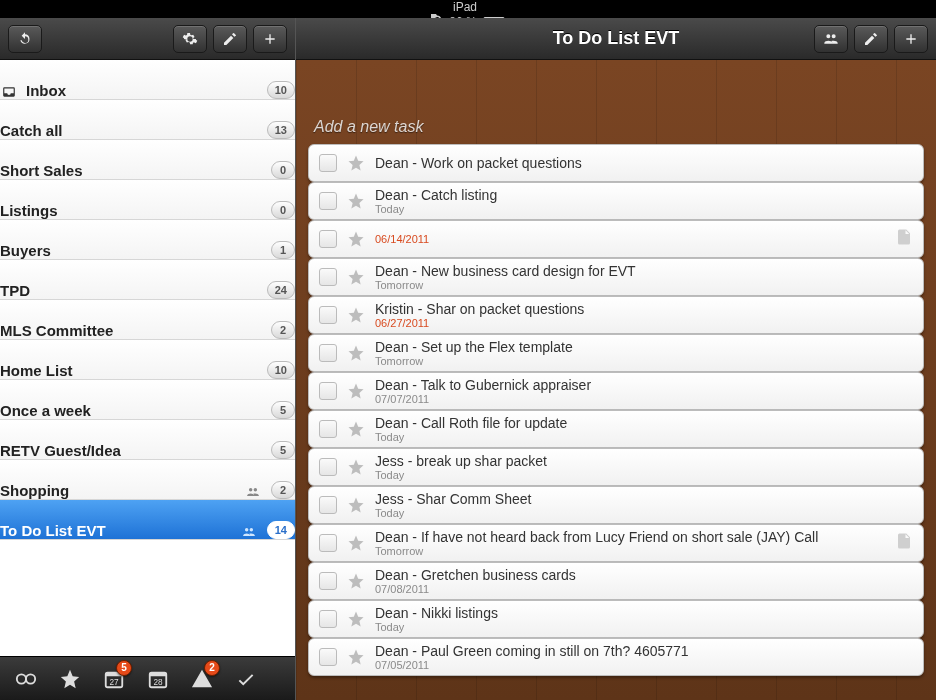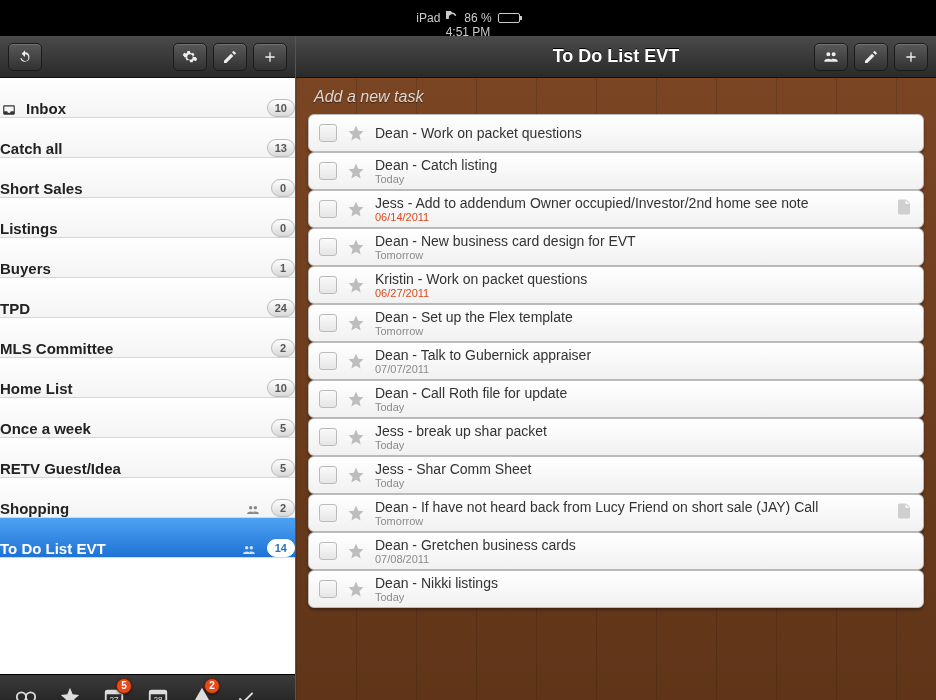--- a/index.html
+++ b/index.html
@@ -1,21 +1,21 @@
 <!DOCTYPE html>
 <html><head>
 <meta charset="utf-8">
 <style>
 * { margin: 0; padding: 0; box-sizing: border-box; font-family: "Helvetica Neue", Helvetica, Arial, sans-serif; }
 html, body { width: 936px; height: 700px; overflow: hidden; background: #000; }
 
 
 .statusbar {
-  height: 36px; background: #000; color: #ccc; font-size: 12px;
-  display: flex; align-items: center; padding: 0 8px; justify-content: center;
+  height: 18px; background: #000; color: #ccc; font-size: 12px;
+  display: flex; align-items: center; padding: 0 8px; justify-content: space-between; flex-direction: column;
 }
 .statusbar .sb-left, .statusbar .sb-right { display: flex; align-items: center; gap: 6px; }
 .statusbar .sb-center { position: absolute; left: 50%; transform: translateX(-50%); margin-top: 28px; }
 .wifi { display: inline-block; }
 .battery { display: inline-flex; align-items: center; gap: 3px; }
 .battery-shell { width: 22px; height: 10px; border: 1px solid #ccc; border-radius: 2px; position: relative; }
 .battery-shell::after { content:""; position:absolute; right:-3px; top:2px; width:2px; height:4px; background:#ccc; }
 .battery-fill { background:#ccc; height:100%; width:86%; }
 
 
@@ -87,20 +87,21 @@
 .wood {
   flex:1; overflow:hidden; padding: 8px 12px 0 12px;
   background:
     repeating-linear-gradient(90deg, rgba(0,0,0,.12) 0 1px, transparent 1px 60px),
     linear-gradient(#7a4523,#5e3418);
 }
 .add-task {
   height: 28px; display:flex; align-items:center; padding: 0 6px 6px 6px;
   color: rgba(255,255,255,.8); font-size: 16px; font-style: italic;
   text-shadow: 0 1px 1px rgba(0,0,0,.5);
+  margin-top: 48px;
 }
 .tasks { display:flex; flex-direction:column; }
 .task {
   background: linear-gradient(#ffffff,#f1f1f1);
   border:1px solid #bcbcbc; border-radius:6px;
   box-shadow: 0 2px 3px rgba(0,0,0,.35);
   display:flex; align-items:center; padding: 4px 10px; gap:10px; min-height:38px;
 }
 .checkbox {
   width:18px; height:18px; border:1px solid #bbb; border-radius:3px;
@@ -322,21 +323,20 @@
             </div>
           </div>
           <div class="task">
             <div class="checkbox"></div>
             <div class="star">
               <svg viewBox="0 0 24 24">
                 <path fill="currentColor" d="M12 2l2.9 6.9L22 9.8l-5.5 4.9L18.2 22 12 18.3 5.8 22l1.7-7.3L2 9.8l7.1-.9z"></path>
               </svg>
             </div>
             <div class="task-body">
-              <div class="task-title">Jess - Add to addendum Owner occupied/Investor/2nd home see note</div>
               <div class="task-date overdue">06/14/2011</div>
             </div>
             <div class="note-icon"><svg viewBox="0 0 24 24">
                 <path fill="currentColor" d="M6 2h9l5 5v13a2 2 0 01-2 2H6a2 2 0 01-2-2V4a2 2 0 012-2zm8 1v5h5"></path>
               </svg></div>
           </div>
           <div class="task">
             <div class="checkbox"></div>
             <div class="star">
               <svg viewBox="0 0 24 24">
@@ -349,21 +349,21 @@
             </div>
           </div>
           <div class="task">
             <div class="checkbox"></div>
             <div class="star">
               <svg viewBox="0 0 24 24">
                 <path fill="currentColor" d="M12 2l2.9 6.9L22 9.8l-5.5 4.9L18.2 22 12 18.3 5.8 22l1.7-7.3L2 9.8l7.1-.9z"></path>
               </svg>
             </div>
             <div class="task-body">
-              <div class="task-title">Kristin - Work on packet questions</div>
+              <div class="task-title">Kristin - Shar on packet questions</div>
               <div class="task-date overdue">06/27/2011</div>
             </div>
           </div>
           <div class="task">
             <div class="checkbox"></div>
             <div class="star">
               <svg viewBox="0 0 24 24">
                 <path fill="currentColor" d="M12 2l2.9 6.9L22 9.8l-5.5 4.9L18.2 22 12 18.3 5.8 22l1.7-7.3L2 9.8l7.1-.9z"></path>
               </svg>
             </div>
@@ -452,16 +452,28 @@
             <div class="star">
               <svg viewBox="0 0 24 24">
                 <path fill="currentColor" d="M12 2l2.9 6.9L22 9.8l-5.5 4.9L18.2 22 12 18.3 5.8 22l1.7-7.3L2 9.8l7.1-.9z"></path>
               </svg>
             </div>
             <div class="task-body">
               <div class="task-title">Dean - Nikki listings</div>
               <div class="task-date">Today</div>
             </div>
           </div>
+          <div class="task">
+            <div class="checkbox"></div>
+            <div class="star">
+              <svg viewBox="0 0 24 24">
+                <path fill="currentColor" d="M12 2l2.9 6.9L22 9.8l-5.5 4.9L18.2 22 12 18.3 5.8 22l1.7-7.3L2 9.8l7.1-.9z"></path>
+              </svg>
+            </div>
+            <div class="task-body">
+              <div class="task-title">Dean - Paul Green coming in still on 7th? 4605771</div>
+              <div class="task-date">07/05/2011</div>
+            </div>
+          </div>
         </div>
     </div>
   </div>
 </div>
 
 </body></html>

